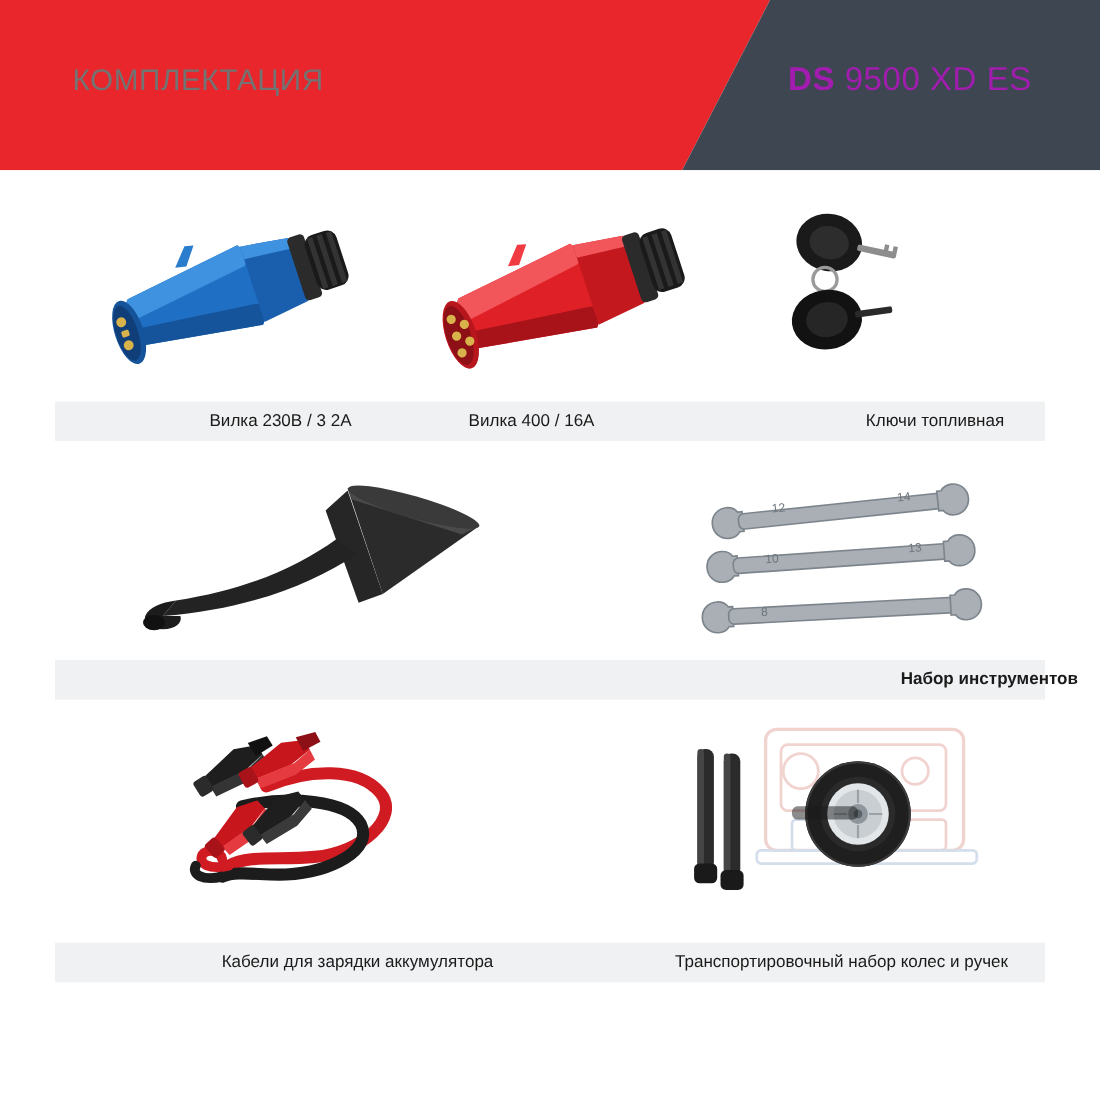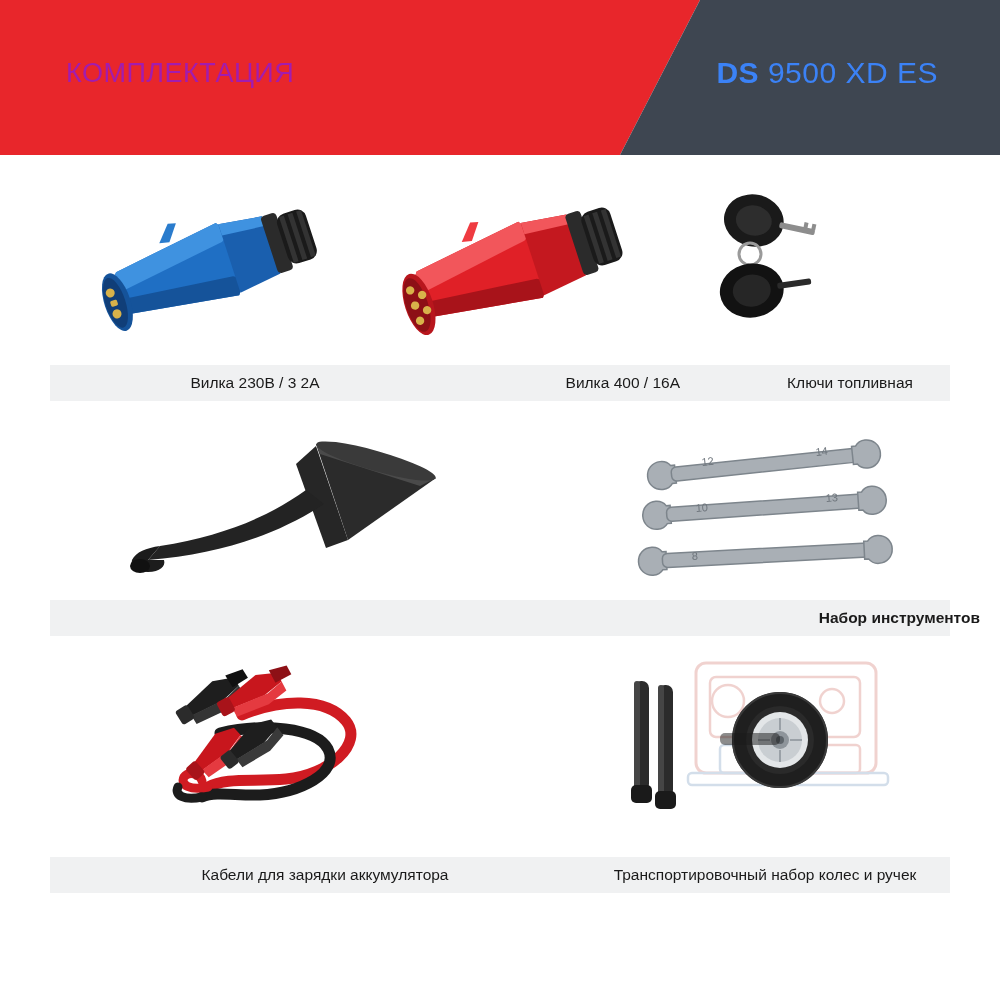--- a/index.html
+++ b/index.html
@@ -27,29 +27,29 @@
   .header-dark {
     position: absolute;
     left: 620px; top: 0;
     width: 380px; height: 155px;
     background: #3e4651;
     clip-path: polygon(80px 0, 380px 0, 380px 155px, 0 155px);
   }
   .header-title {
     position: absolute;
     left: 66px; top: 58px;
-    color: #a21caf;
+    color: #737373;
     font-size: 27px;
     letter-spacing: 0.5px;
     font-weight: 400;
   }
   .header-model {
     position: absolute;
     right: 62px; top: 56px;
-    color: #3b82f6;
+    color: #a21caf;
     font-size: 30px;
     letter-spacing: 0.5px;
     white-space: nowrap;
   }
   .header-model .bold { font-weight: bold; }
 
   
   .content {
     position: relative;
     width: 1000px;
@@ -71,21 +71,21 @@
     font-size: 15.5px;
     color: #1a1a1a;
     text-align: center;
     white-space: nowrap;
   }
 
   
   #row1 { height: 245px; }
   #row1 .caption-bar { top: 210px; }
   .cap-r1-a { position: absolute; left: 60px; width: 290px; text-align: center; }
-  .cap-r1-b { position: absolute; left: 340px; width: 290px; text-align: right; }
+  .cap-r1-b { position: absolute; left: 376px; width: 290px; text-align: left; }
   .cap-r1-c { position: absolute; left: 660px; width: 280px; text-align: center; }
 
   
   #row2 { height: 245px; }
   #row2 .caption-bar { top: 200px; }
   .cap-r2-a { position: absolute; left: 60px; width: 430px; text-align: center; }
   .cap-r2-b { position: absolute; left: 500px; width: 430px; text-align: right; font-weight: bold; }
 
   
   #row3 { height: 255px; }

